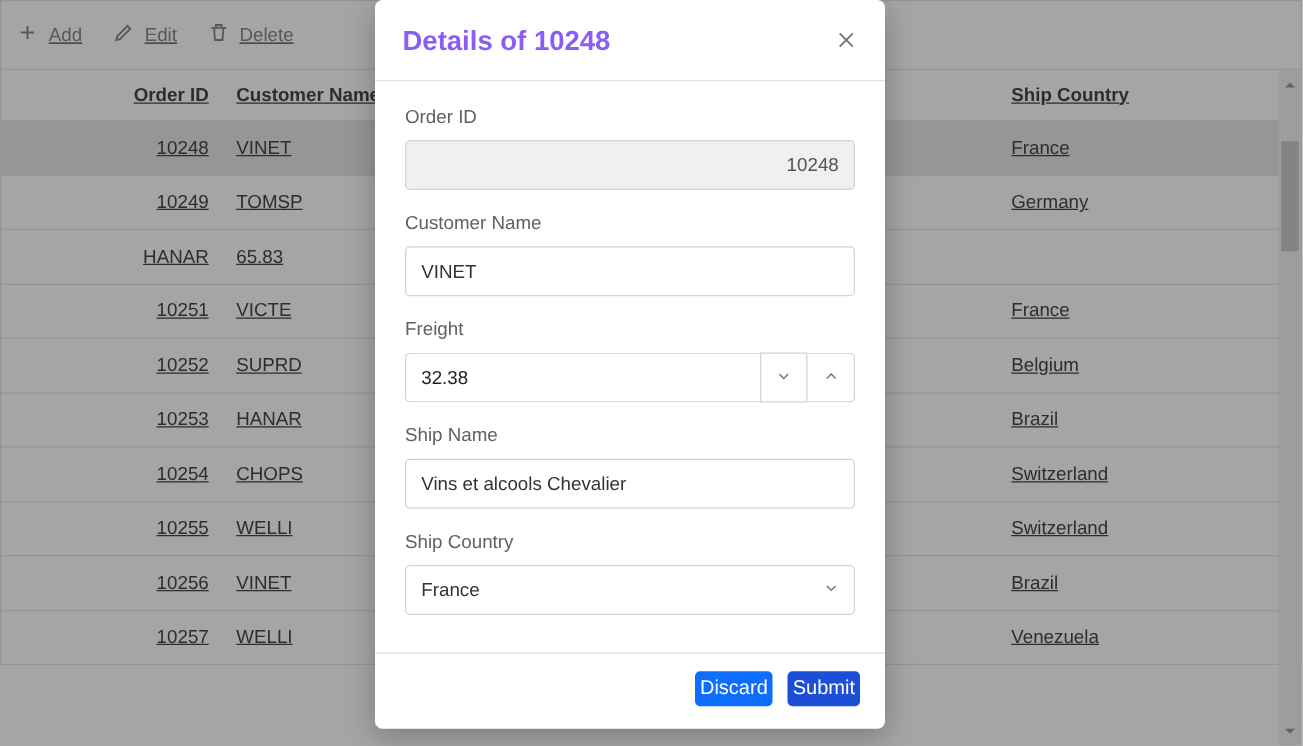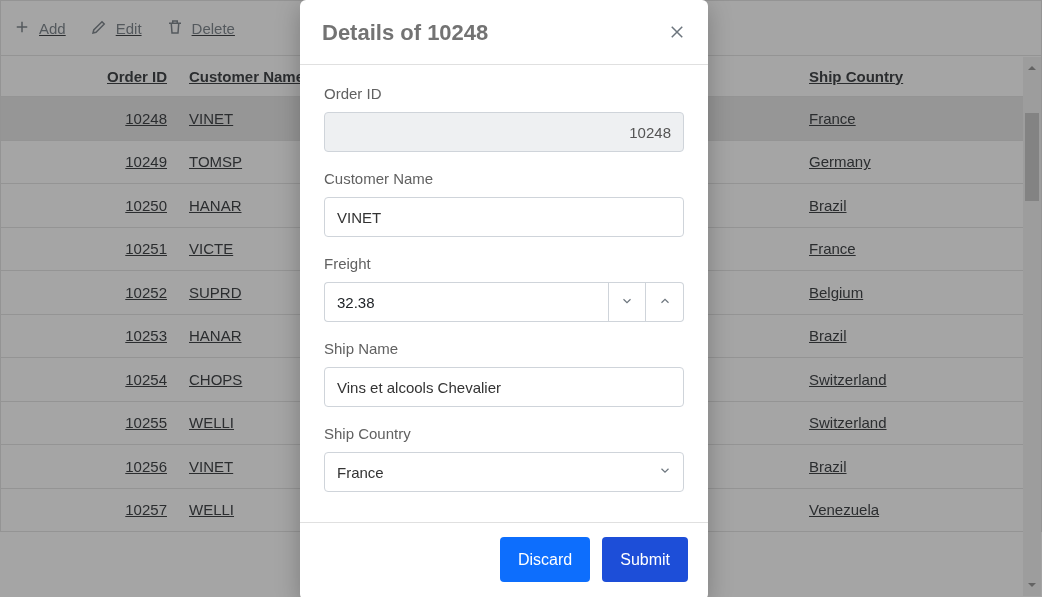--- a/index.html
+++ b/index.html
@@ -31,42 +31,42 @@
   .scrollbar-arrow { position: absolute; right: 2px; width: 14px; height: 14px; display: flex; align-items: center; justify-content: center; }
   .scrollbar-arrow.down { bottom: 4px; }
   .scrollbar-arrow svg { width: 10px; height: 10px; fill: #888; }
 
   
   .overlay { position: absolute; inset: 0; background: rgba(55,55,55,0.45); }
 
   
   .dialog { position: absolute; left: 300px; top: 0; width: 408px; background: #fff; border-radius: 6px; box-shadow: 0 6px 24px rgba(0,0,0,0.25); overflow: hidden; }
   .dialog-header { display: flex; align-items: center; justify-content: space-between; padding: 20px 22px 18px 22px; border-bottom: 1px solid #e0e0e0; }
-  .dialog-title { font-size: 22px; font-weight: 600; color: #737373; }
+  .dialog-title { font-size: 22px; font-weight: 600; color: #8b5cf6; }
   .dialog-close { cursor: pointer; }
   .dialog-close svg { width: 18px; height: 18px; stroke: #6c757d; stroke-width: 2; fill: none; }
 
   .dialog-body { padding: 20px 24px 12px 24px; }
   .form-group { margin-bottom: 18px; }
   .form-label { font-size: 15px; color: #616161; margin-bottom: 10px; display: block; }
   .form-control { width: 100%; height: 40px; border: 1px solid #cfd4da; border-radius: 4px; padding: 0 12px; font-size: 15px; color: #333; background: #fff; display: flex; align-items: center; }
   .form-control.readonly { background: #eef0f2; justify-content: flex-end; color: #555; }
 
   .spinner { display: flex; }
   .spinner-input { flex: 1; height: 40px; border: 1px solid #cfd4da; border-right: none; border-radius: 4px 0 0 4px; padding: 0 12px; font-size: 15px; display: flex; align-items: center; }
   .spinner-btn { width: 38px; height: 40px; border: 1px solid #cfd4da; display: flex; align-items: center; justify-content: center; cursor: pointer; }
   .spinner-btn + .spinner-btn { border-left: none; border-radius: 0 4px 4px 0; }
   .spinner-btn svg { width: 14px; height: 14px; stroke: #6c757d; stroke-width: 2; fill: none; }
 
   .dropdown { position: relative; }
   .dropdown-chevron { position: absolute; right: 12px; top: 50%; transform: translateY(-50%); pointer-events: none; }
   .dropdown-chevron svg { width: 14px; height: 14px; stroke: #6c757d; stroke-width: 2; fill: none; }
 
   .dialog-footer { display: flex; justify-content: flex-end; gap: 12px; padding: 14px 20px 18px 20px; border-top: 1px solid #e0e0e0; }
-  .btn { height: 45px; padding: 0 18px; border-radius: 4px; font-size: 16px; display: flex; align-items: center; justify-content: center; cursor: pointer; border: none; }
+  .btn { height: 28px; padding: 0 4px; border-radius: 4px; font-size: 16px; display: flex; align-items: center; justify-content: center; cursor: pointer; border: none; }
   .btn-primary { background: #0d6efd; color: #fff; }
   .btn-success { background: #1d4ed8; color: #fff; }
 </style>
 </head>
 <body>
 
 <div class="bg">
   <div class="toolbar">
     <div class="toolbar-item">
       <span>
@@ -114,21 +114,20 @@
         </div>
         <div class="grid-row">
           <div>10249</div>
           <div>TOMSP</div>
           <div>11.61</div>
           <div>Toms Spezialitäten</div>
           <div>Germany</div>
           <div></div>
         </div>
         <div class="grid-row">
-          <div>10250</div>
           <div>HANAR</div>
           <div>65.83</div>
           <div>Hanari Carnes</div>
           <div>Brazil</div>
           <div></div>
         </div>
         <div class="grid-row">
           <div>10251</div>
           <div>VICTE</div>
           <div>41.34</div>

